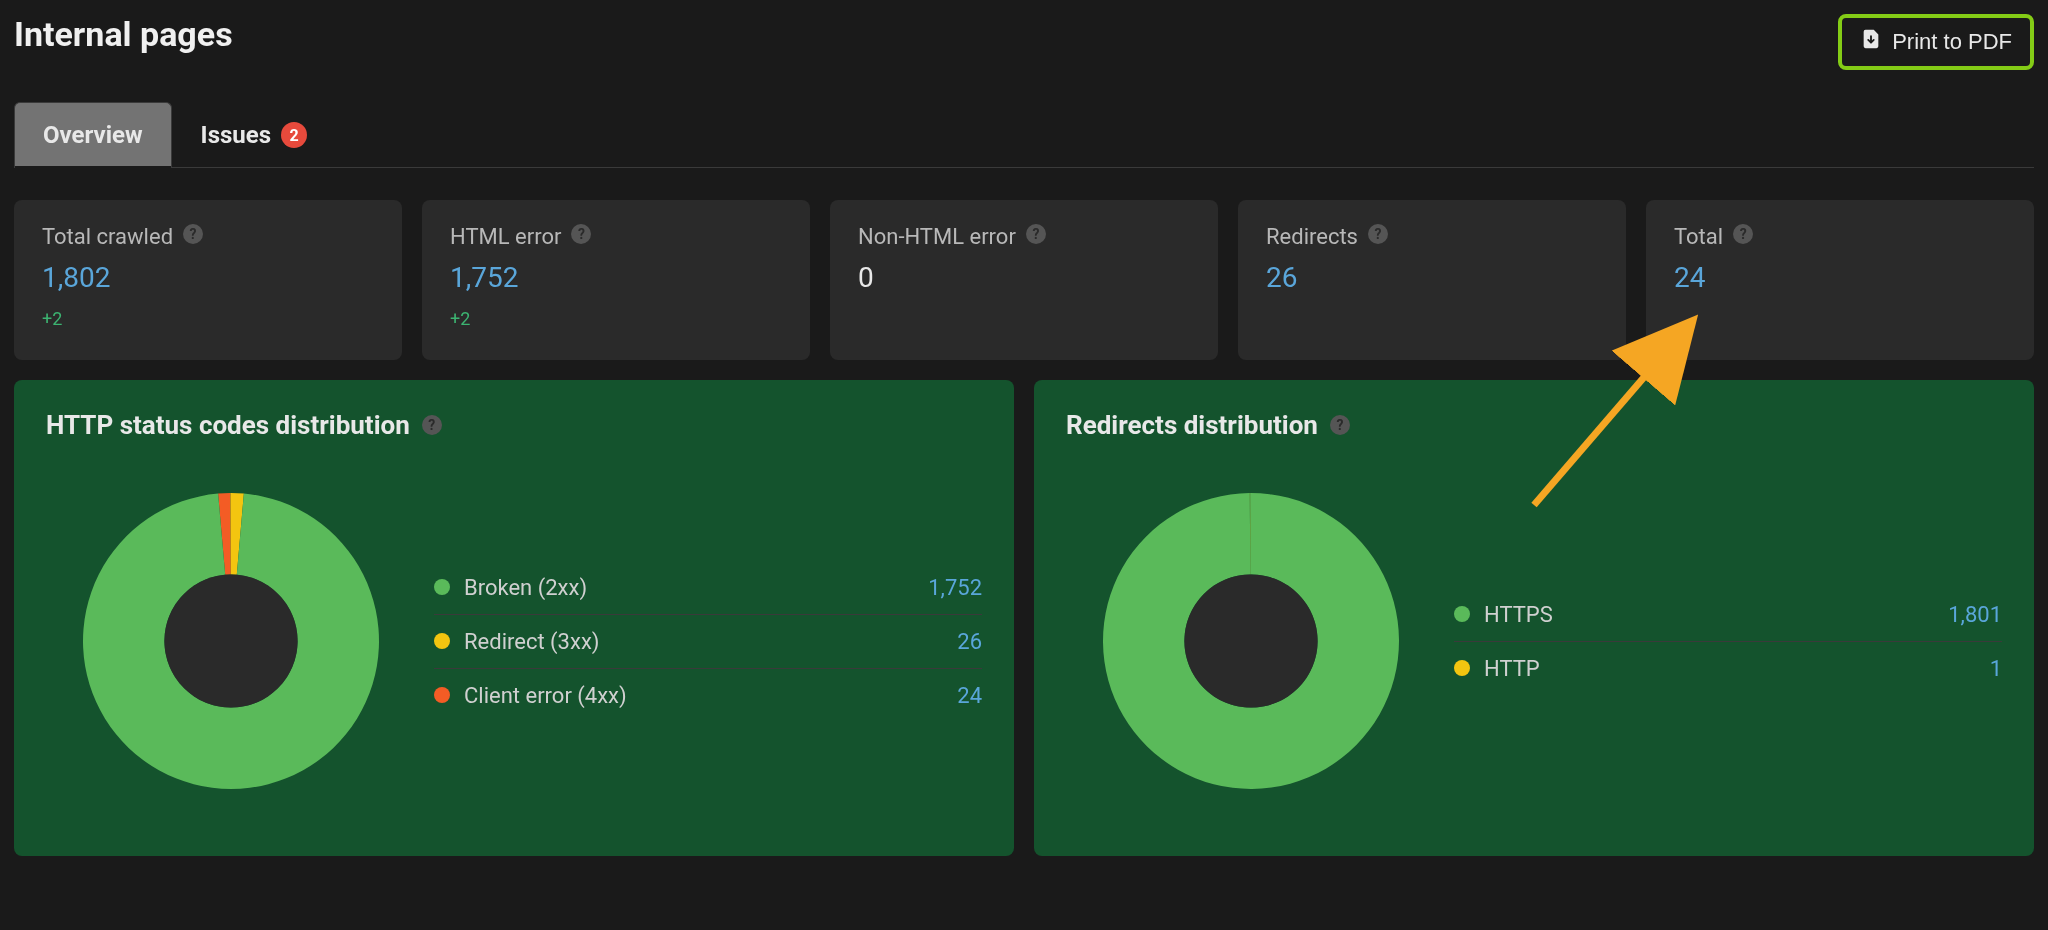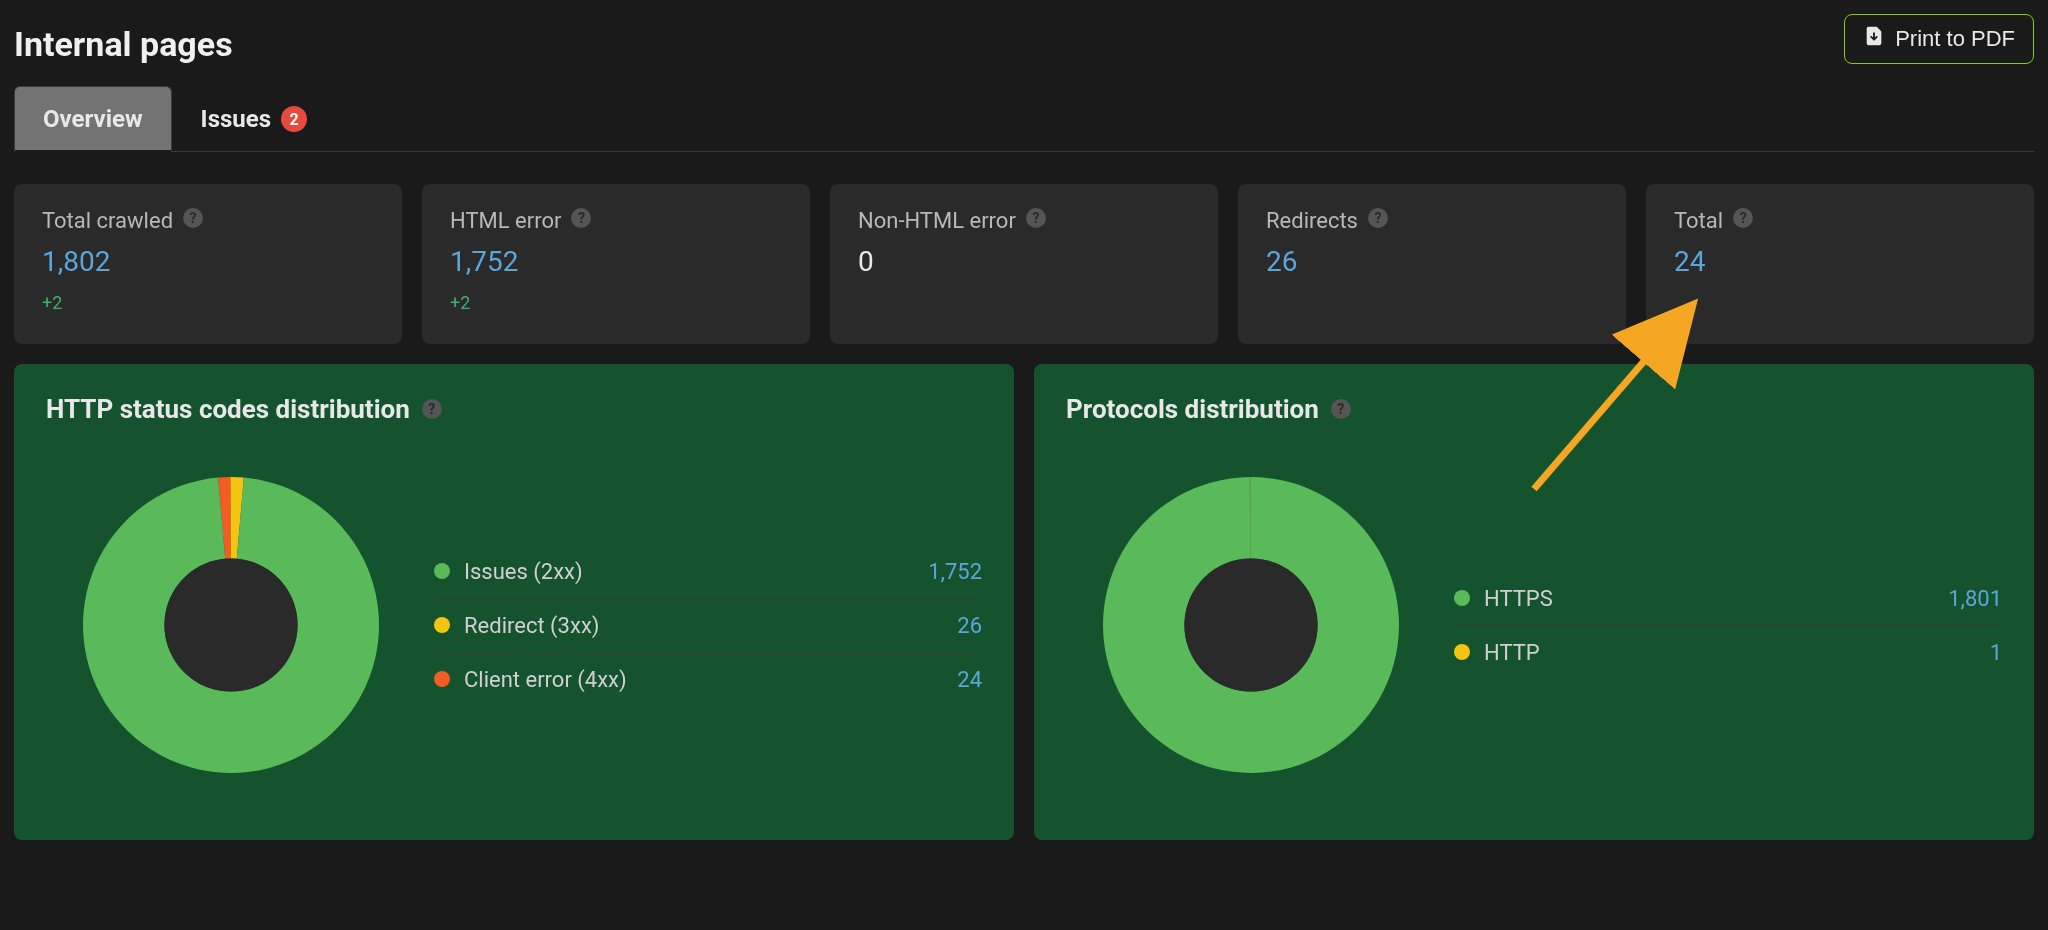--- a/index.html
+++ b/index.html
@@ -9,33 +9,33 @@
     background: #1a1a1a;
     font-family: -apple-system, BlinkMacSystemFont, "Segoe UI", Roboto, Helvetica, Arial, sans-serif;
     color: #e8e8e8;
     overflow: hidden;
   }
   .page { padding: 14px 14px 24px 14px; }
 
   .header-row {
     display: flex;
     justify-content: space-between;
-    align-items: flex-end;
-    margin-bottom: 22px;
+    align-items: flex-start;
+    margin-bottom: 32px;
   }
   .page-title {
     font-size: 34px;
     font-weight: 700;
     color: #f0f0f0;
   }
   .print-btn {
     display: inline-flex;
     align-items: center;
     gap: 10px;
-    border: 1px solid #84cc16;
+    border: 4px solid #84cc16;
     border-radius: 8px;
     padding: 10px 18px;
     color: #e8e8e8;
     background: transparent;
     font-size: 22px;
     cursor: pointer;
   }
   .print-btn svg { width: 22px; height: 22px; fill: #e8e8e8; }
 
   .tabs {
@@ -277,21 +277,21 @@
               <path d="M 46.51377029009367 10.15221207633018 A 40 40 0 0 1 49.85665473007301 10.000256849154773 L 49.93549462853286 32.00011558211965 A 18 18 0 0 0 48.43119663054215 32.06849543434858 Z" fill="#f35c25"></path>
               <path d="M 49.85665473007301 10.000256849154773 A 40 40 0 0 1 53.47851072003042 10.151537505561983 L 51.56532982401369 32.06819187750289 A 18 18 0 0 0 49.93549462853286 32.00011558211965 Z" fill="#f3c510"></path>
               <path d="M 53.47851072003042 10.151537505561983 A 40 40 0 1 1 46.51377029009367 10.15221207633018 L 48.43119663054215 32.06849543434858 A 18 18 0 1 0 51.56532982401369 32.06819187750289 Z" fill="#5aba5a"></path>
               <circle cx="50" cy="50" r="18" fill="#2a2a2a"></circle>
             </svg>
         </div>
         <div class="legend">
           <div class="legend-row">
             <div class="legend-left">
               <span class="swatch sw-green"></span>
-              <span class="legend-label">Issues (2xx)</span>
+              <span class="legend-label">Broken (2xx)</span>
             </div>
             <span class="legend-val">1,752</span>
           </div>
           <div class="legend-row">
             <div class="legend-left">
               <span class="swatch sw-yellow"></span>
               <span class="legend-label">Redirect (3xx)</span>
             </div>
             <span class="legend-val">26</span>
           </div>
@@ -301,21 +301,21 @@
               <span class="legend-label">Client error (4xx)</span>
             </div>
             <span class="legend-val">24</span>
           </div>
         </div>
       </div>
     </div>
 
     <div class="panel">
       <div class="panel-title">
-        <span>Protocols distribution</span>
+        <span>Redirects distribution</span>
         <span class="help-icon">?</span>
       </div>
       <div class="panel-body">
         <div class="donut-wrap">
           <svg viewBox="0 0 100 100" id="donut-proto">
               <path d="M 49.65093858006505 10.001523077433149 A 40 40 0 0 1 49.79040648067798 10.000549121810955 L 49.90568291630509 32.00024710481493 A 18 18 0 0 0 49.842922361029274 32.000685384844914 Z" fill="#f3c510"></path>
               <path d="M 49.79040648067798 10.000549121810955 A 40 40 0 1 1 49.650938580065024 10.001523077433149 L 49.84292236102926 32.000685384844914 A 18 18 0 1 0 49.90568291630509 32.00024710481493 Z" fill="#5aba5a"></path>
               <circle cx="50" cy="50" r="18" fill="#2a2a2a"></circle>
             </svg>
         </div>

